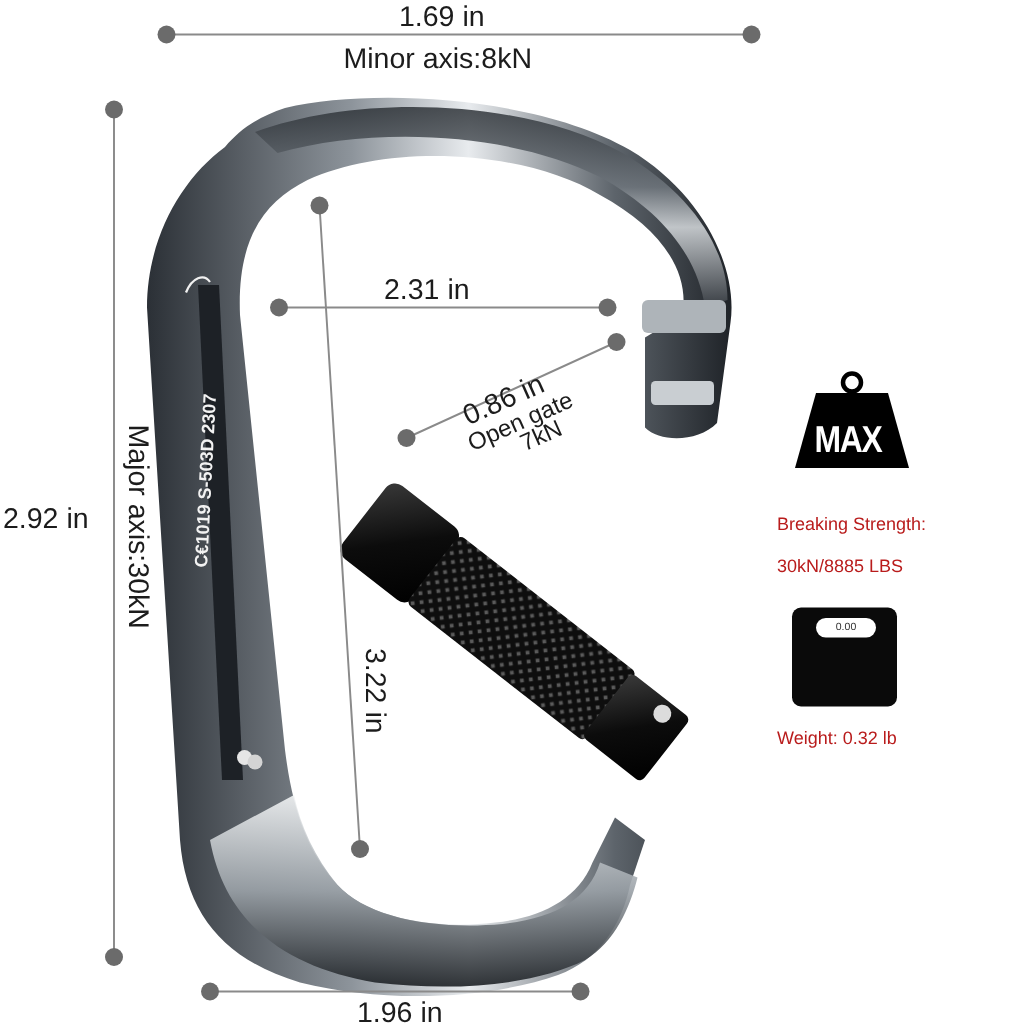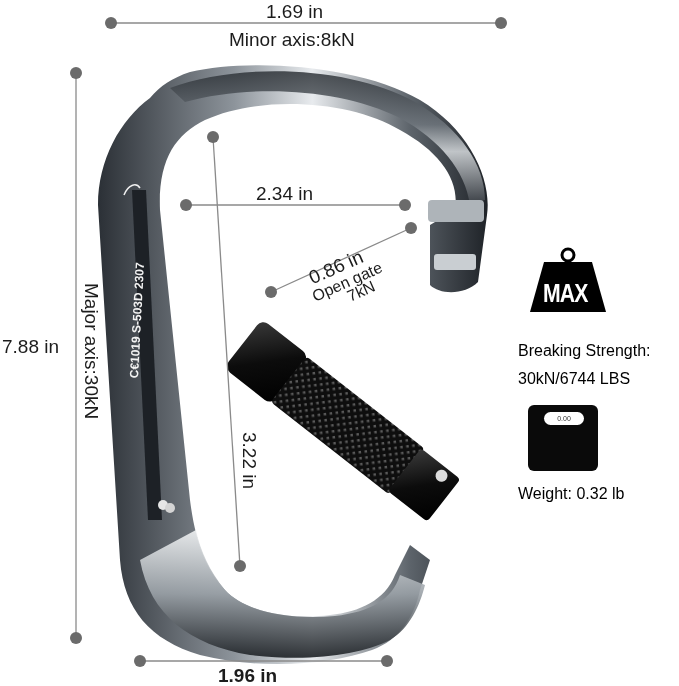--- a/index.html
+++ b/index.html
@@ -1,20 +1,20 @@
 <!DOCTYPE html>
 <html><head>
 <meta charset="utf-8">
 <style>
   html,body{margin:0;padding:0;background:#fff;}
   #stage{position:relative;width:679px;height:686px;overflow:hidden;background:#ffffff;font-family:"Liberation Sans","DejaVu Sans",sans-serif;color:#1a1a1a;}
   svg.art{position:absolute;left:0;top:0;}
   .lbl{position:absolute;white-space:nowrap;font-size:19px;color:#1c1c1c;line-height:1;}
   .rot{transform-origin:0 0;}
-  .info{position:absolute;font-size:16px;color:#000000;white-space:nowrap;line-height:1;}
+  .info{position:absolute;font-size:12px;color:#b91c1c;white-space:nowrap;line-height:1;}
   .max-text{position:absolute;left:543px;top:279px;font-size:25px;font-weight:bold;color:#fff;letter-spacing:-1px;transform:scaleX(0.85);transform-origin:0 0;}
   .scale-display{position:absolute;left:544px;top:412px;width:40px;height:13px;background:#fff;border-radius:7px;font-size:7px;color:#333;text-align:center;line-height:13px;}
   .engrave{position:absolute;font-size:12px;font-weight:bold;color:#f2f2f2;white-space:nowrap;line-height:1;}
 </style>
 </head>
 <body>
 
 <div id="stage">
 
   <svg class="art" width="679" height="686" viewBox="0 0 679 686">
@@ -109,32 +109,32 @@
     <g>
       <rect x="528" y="405" width="70" height="66" rx="6" fill="#0a0a0a"></rect>
     </g>
   </svg>
 
   <div class="engrave rot" style="left:128px;top:378px;transform:rotate(-87deg);">C€1019 S-503D 2307</div>
 
   <div class="lbl" style="left:266px;top:2px;">1.69 in</div>
   <div class="lbl" style="left:229px;top:30px;">Minor axis:8kN</div>
 
-  <div class="lbl" style="left:2px;top:337px;">7.88 in</div>
+  <div class="lbl" style="left:2px;top:337px;">2.92 in</div>
   <div class="lbl rot" style="left:101px;top:283px;transform:rotate(90deg);">Major axis:30kN</div>
 
-  <div class="lbl" style="left:256px;top:184px;">2.34 in</div>
+  <div class="lbl" style="left:256px;top:184px;">2.31 in</div>
 
   <div class="lbl rot" style="left:306px;top:270px;transform:rotate(-24deg);">0.86 in</div>
   <div class="lbl rot" style="left:310px;top:290px;font-size:16px;transform:rotate(-24deg);">Open gate</div>
   <div class="lbl rot" style="left:345px;top:290px;font-size:16px;transform:rotate(-24deg);">7kN</div>
 
   <div class="lbl rot" style="left:259px;top:432px;transform:rotate(90deg);">3.22 in</div>
 
-  <div class="lbl" style="left:218px;top:666px;font-weight:bold;">1.96 in</div>
+  <div class="lbl" style="left:238px;top:666px;">1.96 in</div>
 
   <div class="max-text">MAX</div>
   <div class="info" style="left:518px;top:343px;">Breaking Strength:</div>
-  <div class="info" style="left:518px;top:371px;">30kN/6744 LBS</div>
+  <div class="info" style="left:518px;top:371px;">30kN/8885 LBS</div>
 
   <div class="scale-display">0.00</div>
   <div class="info" style="left:518px;top:486px;">Weight: 0.32 lb</div>
 </div>
 
 </body></html>

